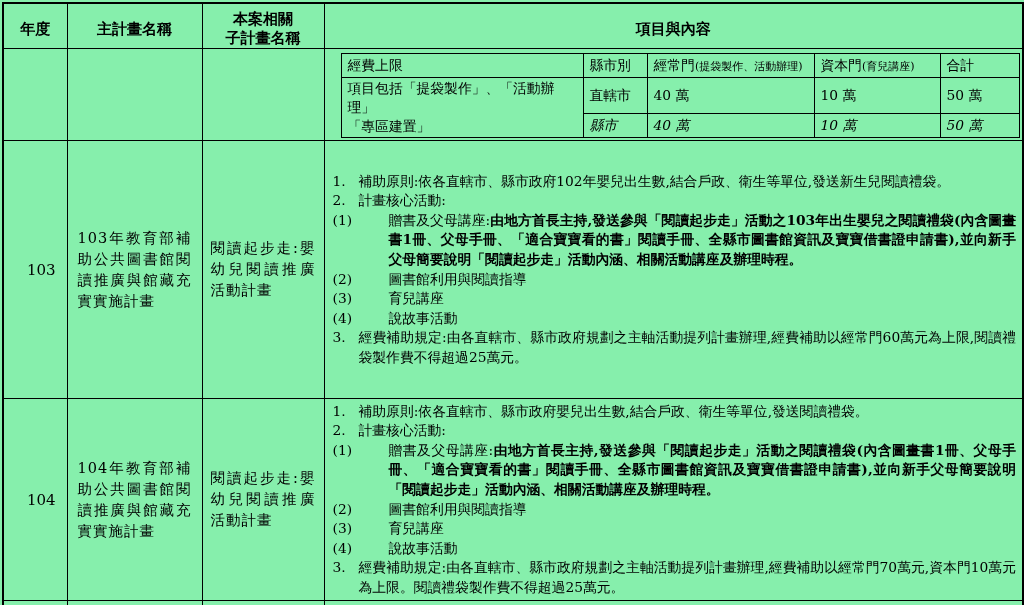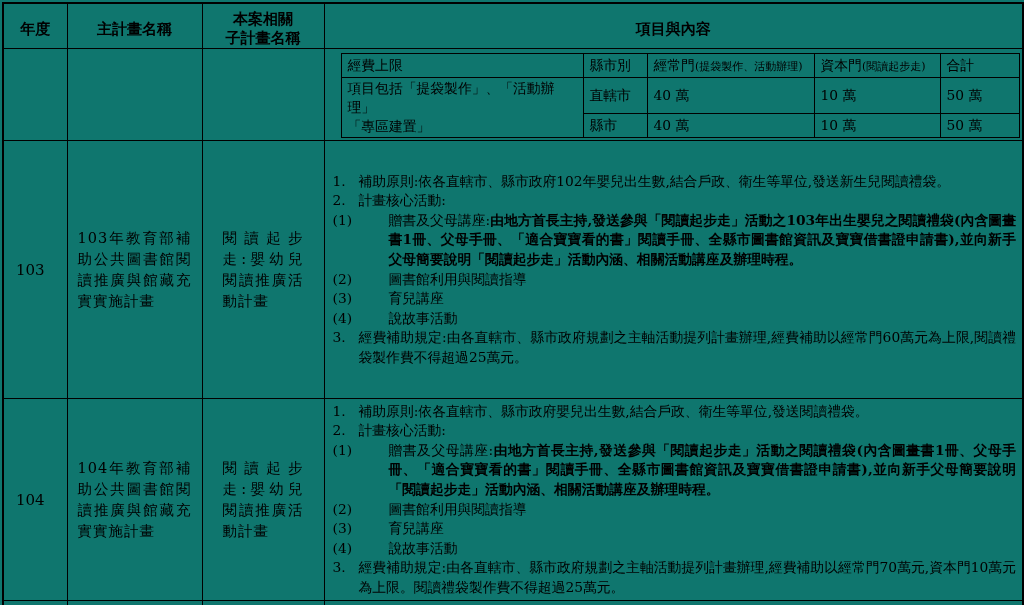--- a/index.html
+++ b/index.html
@@ -2,45 +2,45 @@
 <html><head>
 <meta charset="utf-8">
 <style>
   * { margin: 0; padding: 0; box-sizing: border-box; }
   html, body { background: #ffffff; }
   body {
     width: 1024px; height: 605px; overflow: hidden;
     font-family: "DejaVu Serif", "Liberation Serif", serif;
     color: #000;
   }
-  .page { width: 1024px; height: 605px; padding: 2px; overflow: hidden; background: #0f766e; }
+  .page { width: 1024px; height: 605px; padding: 2px; overflow: hidden; background: #86efac; }
 
   table.outer {
     border-collapse: collapse; table-layout: fixed;
     width: 1020px; height: 601px;
     border: 2px solid #000;
   }
   table.outer > tbody > tr > td,
   table.outer > tbody > tr > th {
     border: 1.5px solid #000;
     vertical-align: middle;
     overflow: hidden;
   }
   tr.head th {
     vertical-align: top; text-align: center;
     font-weight: bold; font-size: 15px; padding-top: 6px;
     line-height: 19px; white-space: pre-line;
   }
-  td.year-cell { text-align: left; font-size: 15px; padding-left: 12px; }
+  td.year-cell { text-align: center; font-size: 15px; padding-left: 12px; }
   td.plan-cell {
     padding: 16px 10px; font-size: 14.5px; line-height: 21px;
     text-align: justify; letter-spacing: 1px;
   }
   td.sub-cell {
-    padding: 4px 20px; font-size: 14.5px; line-height: 21px;
+    padding: 4px 8px; font-size: 14.5px; line-height: 21px;
     text-align: justify; letter-spacing: 1px;
   }
   td.content-cell { vertical-align: top; padding: 2px 6px 2px 8px; font-size: 13.8px; line-height: 19.6px; }
   td.top-align { vertical-align: top; }
   td.top-align.plan-cell, td.top-align.sub-cell { padding-top: 2px; }
 
   .item { display: flex; align-items: flex-start; }
   .item .m { flex: 0 0 26px; }
   .item.paren .m { flex: 0 0 56px; }
   .item .t { flex: 1 1 auto; text-align: justify; }
@@ -50,21 +50,21 @@
   td.fee-cell { vertical-align: top; padding: 4px 13px 2px 16px; }
   table.fee {
     border-collapse: collapse; table-layout: fixed;
     width: 678px; border: 1.5px solid #000;
     font-size: 13.8px;
   }
   table.fee td { border: 1px solid #000; padding: 1px 6px; vertical-align: middle; overflow: hidden; }
   table.fee .small { font-size: 11px; }
   table.fee tr.fr-head td { height: 24px; }
   table.fee tr.fr-mid td { height: 32px; }
-  table.fee tr.fr-last td { height: 18px; }
+  table.fee tr.fr-last td { height: 18px; font-style: italic; }
   td.fee-items-label { vertical-align: top; white-space: pre-line; line-height: 19px; padding-top: 2px; margin-left: 11px; }
 </style>
 </head>
 <body>
 
 <div class="page">
 <table class="outer">
   <colgroup>
     <col style="width:64px">
         <col style="width:135px">
@@ -91,21 +91,21 @@
                 <col style="width:64px">
                 <col style="width:167px">
                 <col style="width:126px">
                 <col style="width:79px">
           </colgroup>
           <tbody>
             <tr class="fr-head">
               <td>經費上限</td>
               <td>縣市別</td>
               <td><span>經常門</span><span class="small">(提袋製作、活動辦理)</span></td>
-              <td><span>資本門</span><span class="small">(閱讀起步走)</span></td>
+              <td><span>資本門</span><span class="small">(育兒講座)</span></td>
               <td>合計</td>
             </tr>
             <tr class="fr-mid">
               <td rowspan="2" class="fee-items-label">項目包括「提袋製作」、「活動辦理」
 「專區建置」</td>
               <td>直轄市</td>
               <td>40 萬</td>
               <td>10 萬</td>
               <td>50 萬</td>
             </tr>

